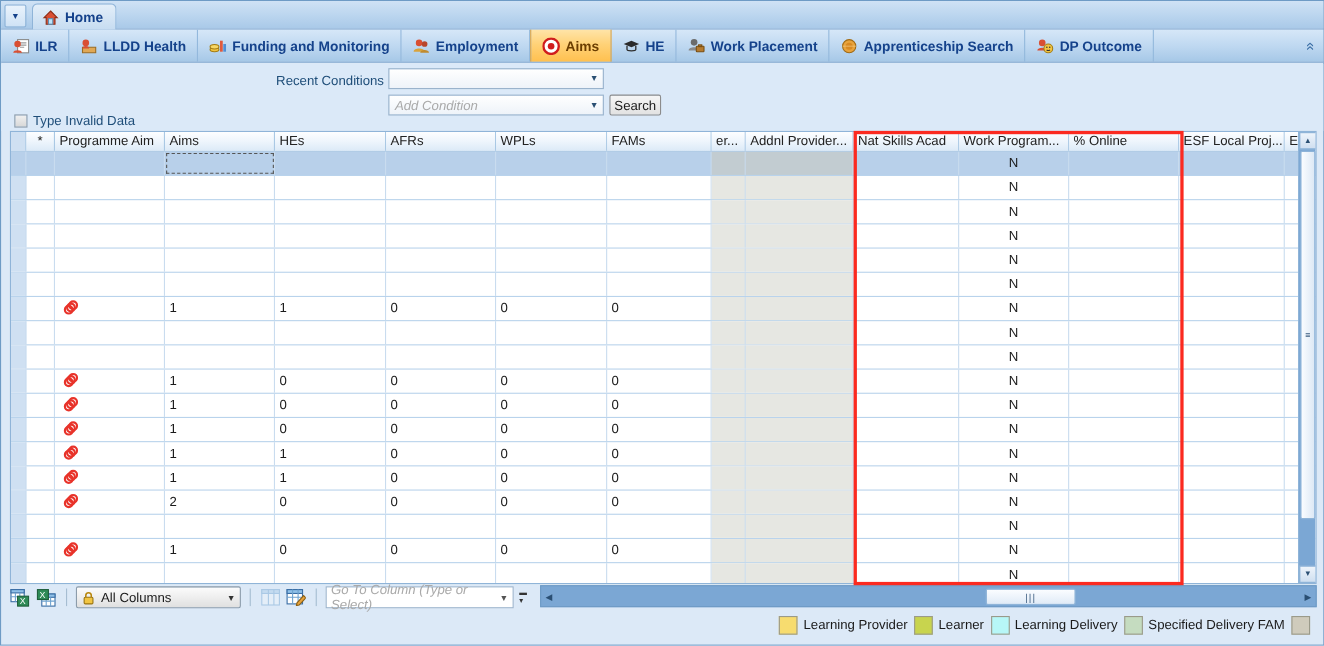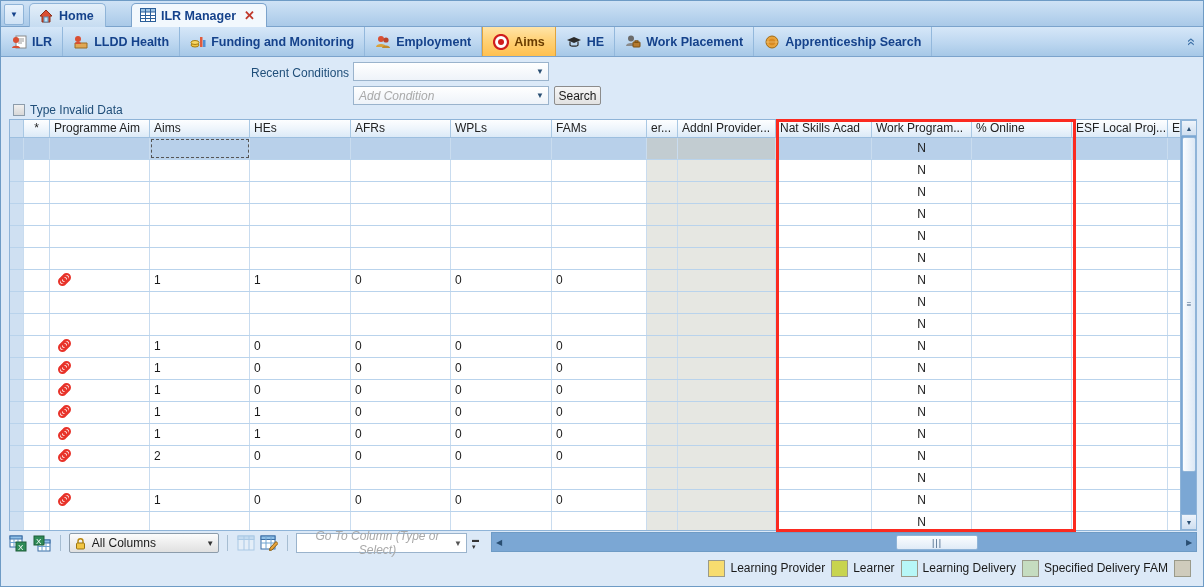--- a/index.html
+++ b/index.html
@@ -225,21 +225,20 @@
     background: linear-gradient(to bottom,#fcfcfc,#e0e0e0);
     border: 1px solid #8c9cab; border-radius: 2px;
     display: flex; align-items: center; gap: 5px; padding: 0 4px;
     font-size: 12px; color: #1a1a1a;
   }
   .gotocol {
     width: 180px; height: 20px;
     background: #fff; border: 1px solid #9ab3cc;
     display: flex; align-items: center; padding: 0 4px;
     font-size: 12px;
-    text-align: center;
   }
   .spin { display: flex; flex-direction: column; gap: 1px; color: #333; font-size: 7px; line-height: 6px; }
 
   
   .legend {
     position: absolute; left: 8px; top: 555px; width: 1188px; height: 24px;
     display: flex; align-items: center; justify-content: flex-end;
     gap: 6px; padding-right: 6px;
   }
   .lgitem { display: flex; align-items: center; gap: 5px; font-size: 12px; color: #1a1a1a; }
@@ -256,31 +255,20 @@
     </div>
     <div class="doc-tab inactive">
       <span class="ico">
         <svg width="16" height="16" viewBox="0 0 16 16">
             <path d="M8 2 L14 8 L12 8 L12 14 L4 14 L4 8 L2 8 Z" fill="#d94f33" stroke="#8c2f18"></path>
             <rect x="6" y="9" width="4" height="5" fill="#bfe3f7" stroke="#5a8fb5"></rect>
           </svg>
       </span>
       <span>Home</span>
     </div>
-    <div class="doc-tab active">
-      <span class="ico">
-        <svg width="16" height="14" viewBox="0 0 16 14">
-            <rect x="0.5" y="0.5" width="15" height="13" fill="#ffffff" stroke="#2b5f99"></rect>
-            <rect x="0.5" y="0.5" width="15" height="3.5" fill="#9fc4e4" stroke="#2b5f99"></rect>
-            <path d="M5.5 0.5 V13.5 M10.5 0.5 V13.5 M0.5 7.5 H15.5 M0.5 10.5 H15.5" stroke="#2b5f99" fill="none"></path>
-          </svg>
-      </span>
-      <span>ILR Manager</span>
-      <span class="tab-close">✕</span>
-    </div>
   </div>
 
   <div class="ribbon">
     <div class="rtab">
       <span class="ico">
         <svg width="16" height="16" viewBox="0 0 16 16">
             <rect x="5" y="2" width="10" height="12" fill="#fff" stroke="#8a8a8a"></rect>
             <path d="M7 5h6M7 7h6M7 9h4" stroke="#999" fill="none"></path>
             <circle cx="5" cy="6" r="3" fill="#d94f33"></circle>
             <path d="M1 14c0-3 8-3 8 0z" fill="#d94f33"></path>
@@ -351,20 +339,33 @@
     </div>
     <div class="rtab">
       <span class="ico">
         <svg width="16" height="16" viewBox="0 0 16 16">
             <circle cx="8" cy="8" r="6" fill="#e8a33c" stroke="#a06a14"></circle>
             <circle cx="8" cy="8" r="3.2" fill="#d98a22"></circle>
             <path d="M2 8h12" stroke="#f3cf8c" opacity="0.6"></path>
           </svg>
       </span>
       <span>Apprenticeship Search</span>
+    </div>
+    <div class="rtab">
+      <span class="ico">
+        <svg width="16" height="16" viewBox="0 0 16 16">
+            <circle cx="5.5" cy="5" r="3" fill="#d94f33"></circle>
+            <path d="M1 12c0-3.5 9-3.5 9 0z" fill="#d94f33"></path>
+            <circle cx="11" cy="10" r="4" fill="#f2c542" stroke="#a57d14"></circle>
+            <circle cx="9.7" cy="9" r="0.7" fill="#333"></circle>
+            <circle cx="12.3" cy="9" r="0.7" fill="#333"></circle>
+            <path d="M9.5 11.3a2 2 0 0 0 3 0" stroke="#333" fill="none"></path>
+          </svg>
+      </span>
+      <span>DP Outcome</span>
     </div>
     <div class="rtab rtab-filler"></div>
     <div class="collapse-btn">
       <span style="transform:rotate(90deg);display:inline-block;font-size:14px;">«</span>
     </div>
   </div>
 
   <div class="cbhead">
     <div class="cb-recent-label">Recent Conditions</div>
 

